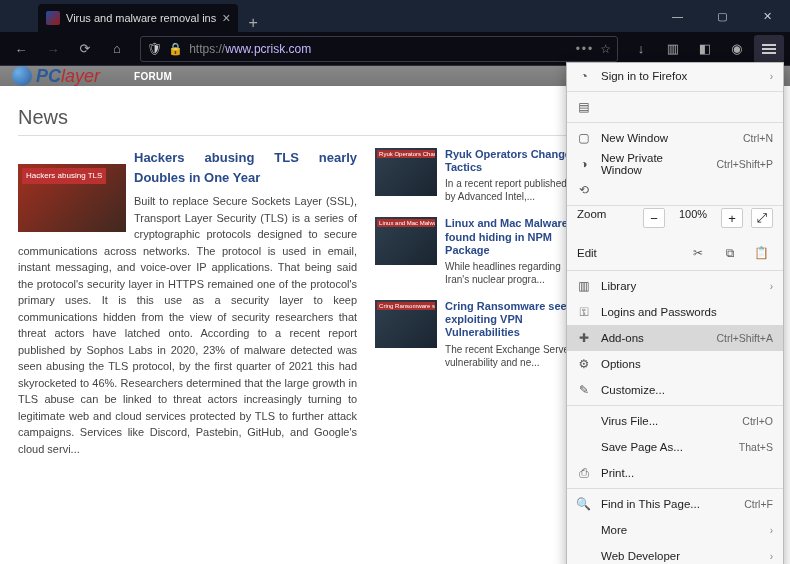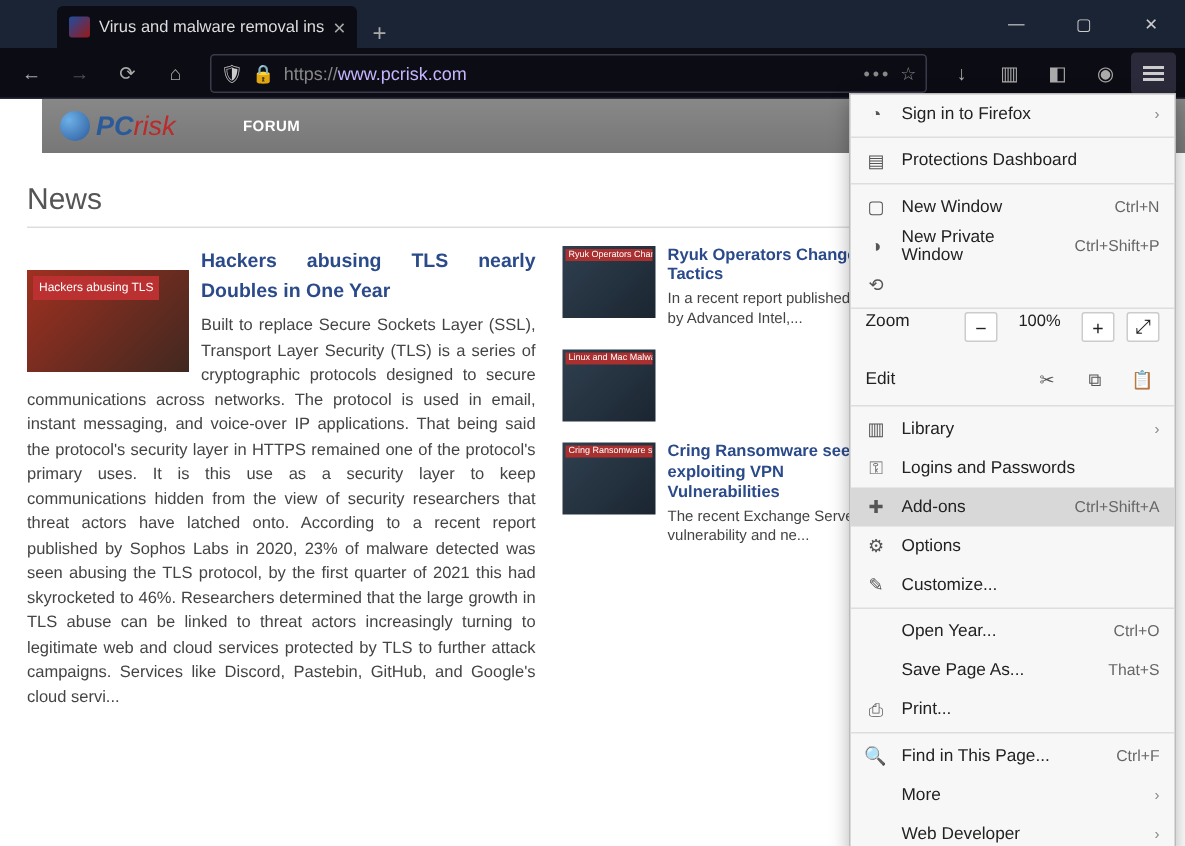--- a/index.html
+++ b/index.html
@@ -18,21 +18,21 @@
 
 .toolbar { height: 34px; background: #0c0c15; display: flex; align-items: center; padding: 0 6px; gap: 2px; border-bottom: 1px solid #2a2a3a; }
 .tb-btn { width: 30px; height: 28px; display: flex; align-items: center; justify-content: center; color: #aaa; font-size: 13px; border-radius: 3px; }
 .urlbar { flex: 1; height: 26px; background: #0c0c15; border: 1px solid #3a3a4a; border-radius: 3px; display: flex; align-items: center; padding: 0 6px; margin: 0 6px; color: #ccc; font-size: 12px; gap: 6px; }
 .urlbar .prot { color: #888; }
 .menu-btn { width: 30px; height: 28px; display: flex; align-items: center; justify-content: center; background: #2a2a3a; border-radius: 3px; }
 .ham-line { width: 14px; height: 2px; background: #ccc; margin: 1px 0; }
 
 
 .content { position: absolute; top: 66px; left: 0; right: 0; bottom: 0; overflow: hidden; }
-.nav { height: 36px; background: linear-gradient(#888,#777); display: flex; align-items: center; margin-left: 28px; }
+.nav { height: 20px; background: linear-gradient(#888,#777); display: flex; align-items: center; }
 .logo { width: 120px; height: 36px; display: flex; align-items: center; padding-left: 12px; font-size: 18px; font-weight: bold; font-style: italic; }
 .logo .pc { color: #2b5a9a; }
 .logo .risk { color: #bb2b2b; font-weight: normal; }
 .globe { display:inline-block; width:20px; height:20px; border-radius:50%; background: radial-gradient(circle at 30% 30%, #6db0e8, #2b5a9a); margin-right:4px; }
 .nav-items { display: flex; gap: 16px; padding-left: 14px; flex-direction: column; }
 .nav-items span { color: #fff; font-size: 10px; font-weight: 600; letter-spacing: 0.3px; }
 
 .page { padding: 12px 18px; }
 h2.sec { font-size: 20px; font-weight: 400; color: #555; border-bottom: 1px solid #ddd; padding-bottom: 6px; margin: 8px 0 12px; }
 .cols { display: flex; gap: 18px; }
@@ -112,21 +112,21 @@
         <div class="ham-line"></div>
       </div>
   </div>
 </div>
 
 <div class="content">
   <div class="nav">
     <div class="logo">
       <span class="globe"></span>
       <span class="pc">PC</span>
-        <span class="risk">risk</span>
+        <span class="risk">layer</span>
     </div>
     <div class="nav-items">
       <span>REMOVAL GUIDES</span>
       <span>NEWS</span>
       <span>BLOG</span>
       <span>FORUM</span>
       <span>TOP ANTI-MALWARE</span>
       <span>TOP ANTIVIRUS 2021</span>
       <span>WEBSITE</span>
     </div>
@@ -150,20 +150,24 @@
             </div>
           <div class="mini-body">
               <h4>Ryuk Operators Change Tactics</h4>
               <p>In a recent report published by Advanced Intel,...</p>
             </div>
         </div>
         <div class="mini">
           <div class="mini-thumb">
               <span>Linux and Mac Malwa</span>
             </div>
+          <div class="mini-body">
+              <h4>Linux and Mac Malware found hiding in NPM Package</h4>
+              <p>While headlines regarding Iran's nuclear progra...</p>
+            </div>
         </div>
         <div class="mini">
           <div class="mini-thumb">
               <span>Cring Ransomware se</span>
             </div>
           <div class="mini-body">
               <h4>Cring Ransomware seen exploiting VPN Vulnerabilities</h4>
               <p>The recent Exchange Server vulnerability and ne...</p>
             </div>
         </div>
@@ -184,21 +188,20 @@
 
 <div class="panel">
   <div class="row">
     <span class="ico">◔</span>
     <span class="lbl">Sign in to Firefox</span>
     <span class="chev">›</span>
   </div>
   <div class="sep"></div>
   <div class="row">
     <span class="ico">▤</span>
-    <span class="lbl">Protections Dashboard</span>
   </div>
   <div class="sep"></div>
   <div class="row">
     <span class="ico">▢</span>
     <span class="lbl">New Window</span>
     <span class="sc">Ctrl+N</span>
   </div>
   <div class="row">
     <span class="ico">◑</span>
     <span class="lbl">New Private Window</span>
@@ -240,21 +243,21 @@
     <span class="ico">⚙</span>
     <span class="lbl">Options</span>
   </div>
   <div class="row">
     <span class="ico">✎</span>
     <span class="lbl">Customize...</span>
   </div>
   <div class="sep"></div>
   <div class="row">
     <span class="ico"></span>
-    <span class="lbl">Open Year...</span>
+    <span class="lbl">Virus File...</span>
     <span class="sc">Ctrl+O</span>
   </div>
   <div class="row">
     <span class="ico"></span>
     <span class="lbl">Save Page As...</span>
     <span class="sc">That+S</span>
   </div>
   <div class="row">
     <span class="ico">⎙</span>
     <span class="lbl">Print...</span>

